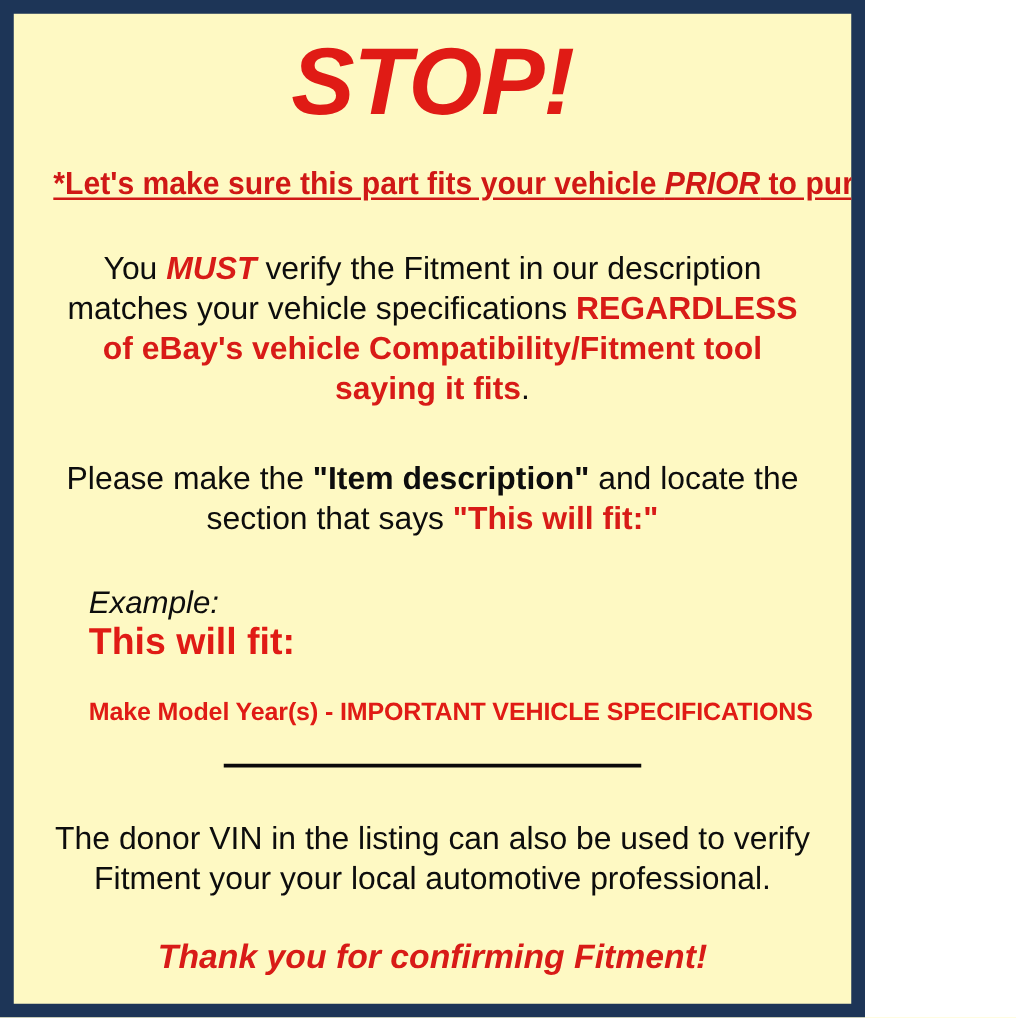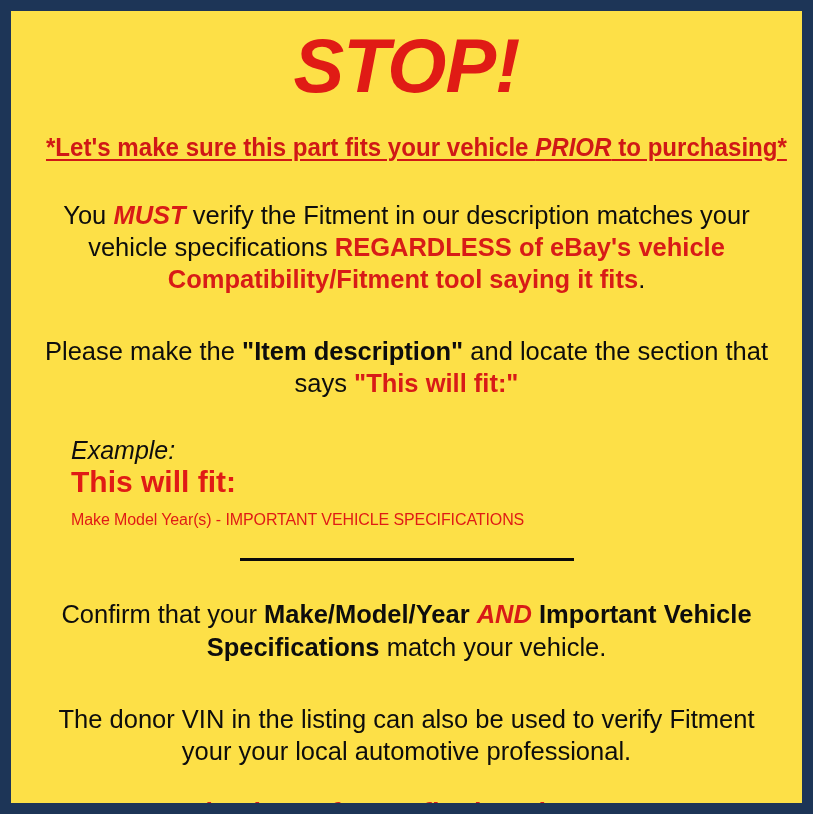--- a/index.html
+++ b/index.html
@@ -9,24 +9,24 @@
   body {
     width: 813px;
     height: 814px;
     background: #ffffff;
     font-family: "Liberation Sans", sans-serif;
     overflow: hidden;
   }
 
   .notice-frame {
     box-sizing: border-box;
-    width: 813px;
+    width: 692px;
     height: 814px;
     border: 11px solid #1d3557;
-    background: #fde047;
+    background: #fef9c3;
     padding: 0;
     position: relative;
     overflow: hidden;
   }
 
   .notice-inner {
     box-sizing: border-box;
     width: 100%;
     height: 100%;
     padding: 4px 14px 0 14px;
@@ -96,24 +96,24 @@
   }
   .example-fit {
     color: #e01b15;
     font-weight: bold;
     font-size: 30px;
     line-height: 1.12;
     margin-top: 1px;
   }
   .example-spec {
     color: #e01b15;
-    font-weight: normal;
-    font-size: 16px;
+    font-weight: bold;
+    font-size: 20px;
     line-height: 1.1;
-    margin-top: 12px;
+    margin-top: 28px;
     letter-spacing: -0.1px;
   }
 
   
   .divider-wrap {
     margin-top: 30px;
     text-align: center;
     height: 4px;
   }
   .divider {
@@ -157,22 +157,19 @@
     <div class="example-block">
       <div class="example-label">Example:</div>
       <div class="example-fit">This will fit:</div>
       <div class="example-spec">Make Model Year(s) - IMPORTANT VEHICLE SPECIFICATIONS</div>
     </div>
 
     <div class="divider-wrap">
       <span class="divider"></span>
     </div>
 
-    <p class="para p-confirm">
-      <span>Confirm that your </span><span class="blk-b">Make/Model/Year</span><span> </span><span class="rbu">AND</span><span> </span><span class="blk-b">Important Vehicle Specifications</span><span> match your vehicle.</span>
-    </p>
 
     <p class="para p-vin">The donor VIN in the listing can also be used to verify Fitment your your local automotive professional.</p>
 
     <div class="thanks">Thank you for confirming Fitment!</div>
 
   </div>
 </div>
 
 </body></html>

